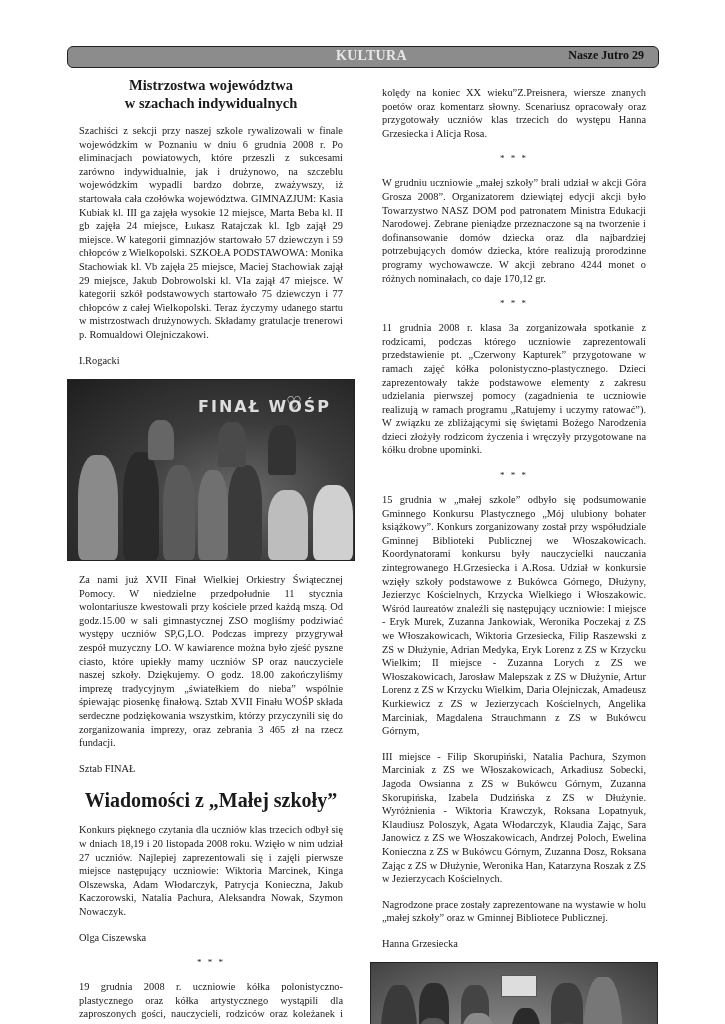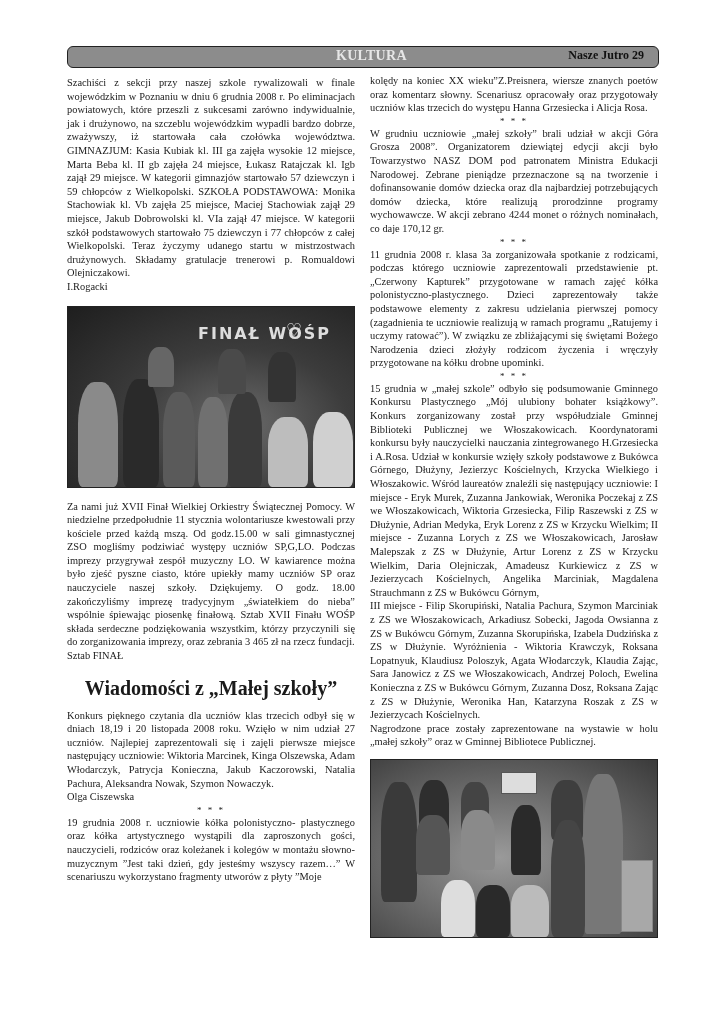--- a/index.html
+++ b/index.html
@@ -5,41 +5,45 @@
   html,body{margin:0;padding:0;background:#fff;}
   body{width:725px;height:1024px;position:relative;overflow:hidden;font-family:"Liberation Serif","DejaVu Serif",serif;color:#1a1a1a;}
   .header-bar{position:absolute;left:67px;top:46px;width:592px;height:22px;background:#8c8c8c;border:1.5px solid #222;border-radius:6px;box-sizing:border-box;}
   .header-section{position:absolute;left:268px;top:1px;font-weight:bold;color:#e6e6e6;font-size:14px;letter-spacing:0.3px;}
   .header-mag{position:absolute;right:14px;top:1px;font-weight:bold;color:#111;font-size:12px;}
   .col{position:absolute;font-size:10.4px;line-height:13.6px;text-align:justify;}
   .col-left{left:67px;top:76px;width:288px;}
   .col-right{left:370px;top:74px;width:288px;}
   .title{font-weight:bold;text-align:center;font-size:14.5px;line-height:18px;margin:0 0 8px 0;}
   .title.big{font-size:20px;line-height:22px;margin:0 0 10px 0;}
-  p{margin:0;}
+  p{margin:12px;}
   .sig{}
   .stars{text-align:center;font-size:9px;line-height:12px;letter-spacing:2px;}
   .photo{position:relative;background:#3a3a3a;border:1px solid #222;overflow:hidden;}
   .photo-wosp{width:286px;height:180px;margin:6px 0 12px 0;background:radial-gradient(ellipse at 60% 65%,#6a6a6a 0%,#3c3c3c 45%,#1e1e1e 100%);}
   .photo-school{width:286px;height:177px;margin:10px 0 0 0;background:radial-gradient(ellipse at 45% 55%,#9a9a9a 0%,#6a6a6a 50%,#3a3a3a 100%);}
   .banner{position:absolute;left:130px;top:20px;color:#ddd;font-family:"DejaVu Sans",sans-serif;font-weight:bold;font-size:16px;letter-spacing:2px;}
   .heart{position:absolute;left:218px;top:14px;width:20px;height:18px;color:#eee;font-size:18px;line-height:18px;}
   .figure{position:absolute;border-radius:40% 40% 10% 10%;background:#555;}
   .sign{position:absolute;background:#ddd;border:1px solid #555;}
 </style>
 </head>
 <body>
 
 <div class="header-bar">
   <span class="header-section">KULTURA</span>
   <span class="header-mag">Nasze Jutro  29</span>
 </div>
 
 <div class="col col-left">
   <div>
+    <div class="title">
+      <div>Mistrzostwa województwa</div>
+      <div>w szachach indywidualnych</div>
+    </div>
     <p>Szachiści z sekcji przy naszej szkole  rywalizowali w finale wojewódzkim w Poznaniu w dniu 6 grudnia 2008 r. Po eliminacjach powiatowych, które przeszli z sukcesami zarówno indywidualnie, jak i drużynowo, na szczeblu wojewódzkim wypadli bardzo dobrze, zważywszy, iż startowała cała czołówka województwa. GIMNAZJUM: Kasia Kubiak  kl. III ga  zajęła wysokie 12 miejsce, Marta Beba kl.  II gb zajęła 24 miejsce, Łukasz  Ratajczak kl. Igb  zajął 29 miejsce.  W kategorii gimnazjów startowało 57 dziewczyn i 59 chłopców z Wielkopolski. SZKOŁA PODSTAWOWA: Monika Stachowiak kl. Vb zajęła 25 miejsce, Maciej Stachowiak zajął 29 miejsce, Jakub  Dobrowolski kl. VIa  zajął  47 miejsce.  W kategorii szkół podstawowych startowało 75 dziewczyn i 77 chłopców z całej Wielkopolski. Teraz życzymy udanego startu w mistrzostwach drużynowych. Składamy gratulacje trenerowi p. Romualdowi Olejniczakowi.</p>
     <p class="sig">I.Rogacki</p>
   </div>
 
   <div style="margin-top:12px;">
     <div class="photo photo-wosp" title="Uczniowie ze światełkami podczas XVII Finału WOŚP">
       <div class="banner">FINAŁ WOŚP</div>
       <div class="heart">♡</div>
       <div class="figure" style="left:10px;top:75px;width:40px;height:105px;background:#8a8a8a;"></div>
       <div class="figure" style="left:55px;top:72px;width:36px;height:108px;background:#2a2a2a;"></div>
@@ -68,20 +72,21 @@
 <div class="col col-right">
   <p>kolędy na koniec XX wieku”Z.Preisnera, wiersze znanych poetów oraz komentarz słowny. Scenariusz opracowały oraz przygotowały uczniów  klas trzecich do występu Hanna Grzesiecka i Alicja Rosa.</p>
   <div class="stars">* * *</div>
   <p>W grudniu uczniowie „małej szkoły” brali udział w akcji Góra Grosza 2008”. Organizatorem dziewiątej edycji akcji było Towarzystwo NASZ DOM pod patronatem Ministra Edukacji Narodowej.  Zebrane pieniądze przeznaczone są na tworzenie i dofinansowanie domów dziecka oraz dla najbardziej potrzebujących domów dziecka, które realizują  prorodzinne programy wychowawcze. W akcji zebrano 4244 monet o różnych nominałach, co daje 170,12 gr.</p>
   <div class="stars">* * *</div>
   <p>11 grudnia 2008 r. klasa 3a zorganizowała spotkanie z rodzicami, podczas którego uczniowie zaprezentowali przedstawienie pt. „Czerwony Kapturek” przygotowane w ramach zajęć kółka polonistyczno-plastycznego. Dzieci zaprezentowały także podstawowe elementy z zakresu udzielania pierwszej pomocy  (zagadnienia te uczniowie realizują w ramach programu „Ratujemy i uczymy ratować”). W związku ze zbliżającymi się świętami Bożego Narodzenia dzieci złożyły rodzicom życzenia i wręczyły przygotowane na kółku drobne upominki.</p>
   <div class="stars">* * *</div>
   <p>15 grudnia w „małej szkole” odbyło się podsumowanie Gminnego Konkursu Plastycznego „Mój ulubiony bohater książkowy”. Konkurs zorganizowany został przy współudziale Gminnej Biblioteki Publicznej we Włoszakowicach. Koordynatorami konkursu były nauczycielki nauczania zintegrowanego H.Grzesiecka i A.Rosa. Udział w konkursie wzięły szkoły podstawowe z Bukówca Górnego, Dłużyny, Jezierzyc Kościelnych, Krzycka Wielkiego i Włoszakowic. Wśród laureatów znaleźli się następujący uczniowie: I miejsce - Eryk Murek, Zuzanna Jankowiak, Weronika Poczekaj z ZS we Włoszakowicach, Wiktoria Grzesiecka, Filip Raszewski z ZS w Dłużynie, Adrian Medyka, Eryk Lorenz z ZS w Krzycku Wielkim;  II miejsce - Zuzanna Lorych z ZS we Włoszakowicach, Jarosław Malepszak z ZS w Dłużynie, Artur Lorenz z ZS w Krzycku Wielkim, Daria Olejniczak, Amadeusz Kurkiewicz z ZS w Jezierzycach Kościelnych, Angelika Marciniak, Magdalena Strauchmann z ZS w Bukówcu Górnym,</p>
   <p>III miejsce - Filip Skorupiński, Natalia Pachura, Szymon Marciniak z ZS we Włoszakowicach, Arkadiusz Sobecki, Jagoda Owsianna z ZS w Bukówcu Górnym, Zuzanna Skorupińska, Izabela Dudzińska z ZS w Dłużynie. Wyróżnienia - Wiktoria Krawczyk, Roksana Lopatnyuk, Klaudiusz Poloszyk, Agata Włodarczyk, Klaudia Zając, Sara Janowicz z ZS we Włoszakowicach, Andrzej Poloch, Ewelina Konieczna z ZS w Bukówcu Górnym, Zuzanna Dosz, Roksana Zając z ZS w Dłużynie, Weronika Han, Katarzyna Roszak z ZS w Jezierzycach Kościelnych.</p>
   <p>Nagrodzone prace zostały zaprezentowane na wystawie w holu „małej szkoły” oraz w Gminnej Bibliotece Publicznej.</p>
+  <p class="sig">Hanna Grzesiecka</p>
   <div class="photo photo-school" title="Grupowe zdjęcie uczniów z nauczycielkami na wystawie">
     <div class="sign" style="left:130px;top:12px;width:34px;height:20px;"></div>
     <div class="figure" style="left:10px;top:22px;width:36px;height:120px;background:#3a3a3a;"></div>
     <div class="figure" style="left:48px;top:20px;width:30px;height:60px;background:#2e2e2e;"></div>
     <div class="figure" style="left:90px;top:22px;width:28px;height:50px;background:#444;"></div>
     <div class="figure" style="left:180px;top:20px;width:32px;height:60px;background:#3e3e3e;"></div>
     <div class="figure" style="left:212px;top:14px;width:40px;height:160px;background:#777;"></div>
     <div class="figure" style="left:45px;top:55px;width:34px;height:60px;background:#555;"></div>
     <div class="figure" style="left:90px;top:50px;width:34px;height:60px;background:#8a8a8a;"></div>
     <div class="figure" style="left:140px;top:45px;width:30px;height:70px;background:#2a2a2a;"></div>

